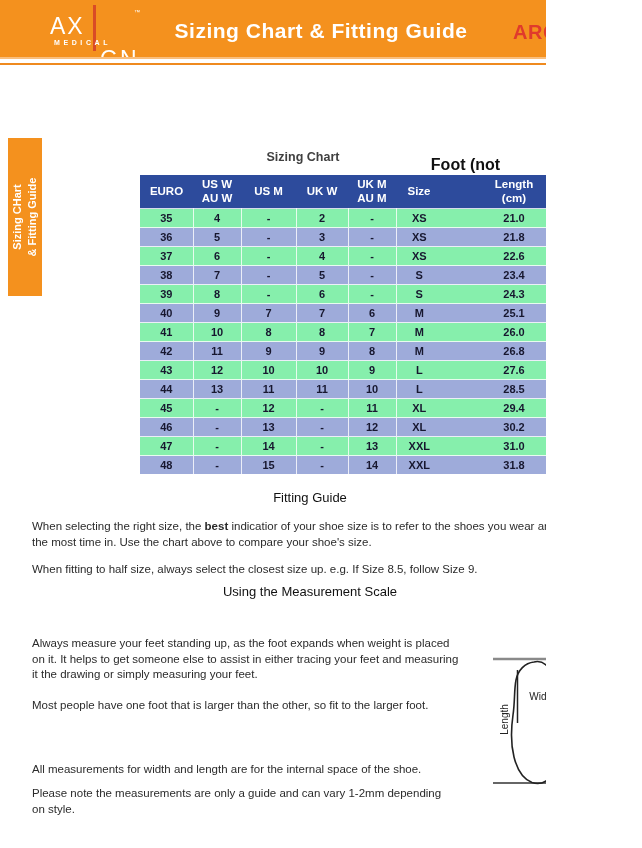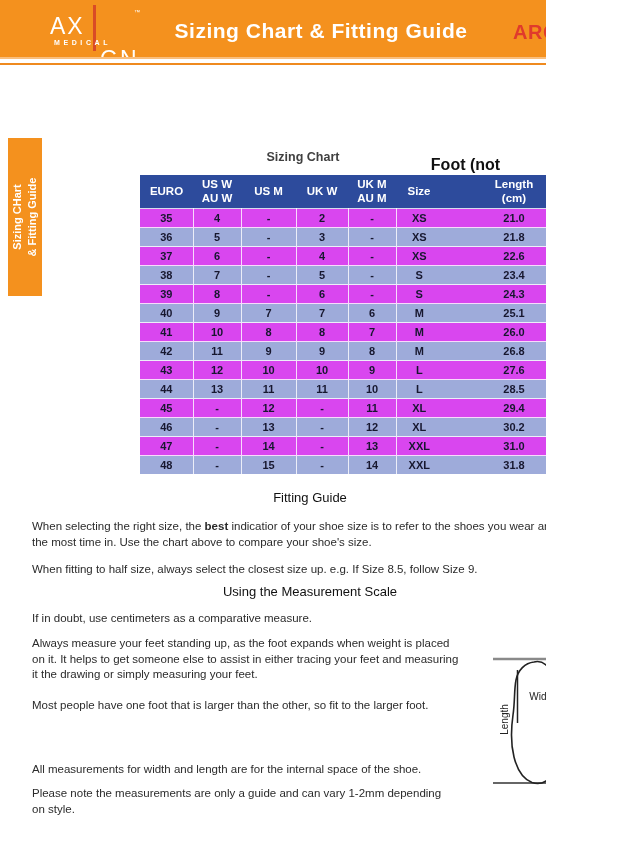--- a/index.html
+++ b/index.html
@@ -38,21 +38,21 @@
   .foot-note{position:absolute;left:413px;top:156px;width:105px;text-align:center;
              font-size:16px;font-weight:bold;color:#111;}
   .table-wrap{position:absolute;left:100px;top:175px;width:446px;padding-left:40px;}
   table.sizing{width:446px;border-collapse:collapse;table-layout:fixed;}
   col.c0{width:53px}col.c1{width:48px}col.c2{width:55px}col.c3{width:52px}
   col.c4{width:48px}col.c5{width:46px}col.c6{width:144px}
   table.sizing th{background:#2D4B9C;color:#fff;font-size:11.5px;font-weight:bold;height:33px;
                   vertical-align:middle;text-align:center;white-space:pre-line;line-height:1.2;padding:0;}
   table.sizing td{height:18px;line-height:18px;text-align:center;font-size:11px;font-weight:bold;
                   color:#17172F;padding:0;}
-  tr.dark td{background:#d946ef;}
+  tr.dark td{background:#86efac;}
   tr.light td{background:#9EABDA;}
   tbody td{border-top:1px solid rgba(255,255,255,0.8);}
   td.vsep,th.vsep-none{border-right:none;}
   td.vsep{border-right:1px solid rgba(255,255,255,0.8);}
 
   
   .h-center{position:absolute;left:0;width:620px;text-align:center;font-weight:normal;
             font-size:13px;color:#111;}
   .h-fitting{top:490px;}
   .h-measure{top:584px;}
@@ -260,21 +260,20 @@
         </tbody>
     </table>
   </div>
 
   <div class="h-center h-fitting">Fitting Guide</div>
   <div class="para p-fit1"><span>When selecting the right size, the </span><b>best</b><span> indicatior of your shoe size is to refer to the shoes you wear and spend
 the most time in. Use the chart above to compare your shoe's size.</span></div>
   <div class="para p-fit2">When fitting to half size, always select the closest size up. e.g. If Size 8.5, follow Size 9.</div>
 
   <div class="h-center h-measure">Using the Measurement Scale</div>
-  <div class="para p-m1">If in doubt, use centimeters as a comparative measure.</div>
   <div class="para p-m2">Always measure your feet standing up, as the foot expands when weight is placed
 on it. It helps to get someone else to assist in either tracing your feet and measuring
 it the drawing or simply measuring your feet.</div>
   <div class="para p-m4">All measurements for width and length are for the internal space of the shoe.</div>
   <div class="para p-m3">Most people have one foot that is larger than the other, so fit to the larger foot.</div>
   <div class="para p-m5">Please note the measurements are only a guide and can vary 1-2mm depending
 on style.</div>
 
   <div class="diagram">
     <svg width="150" height="140" viewBox="0 0 150 140">

